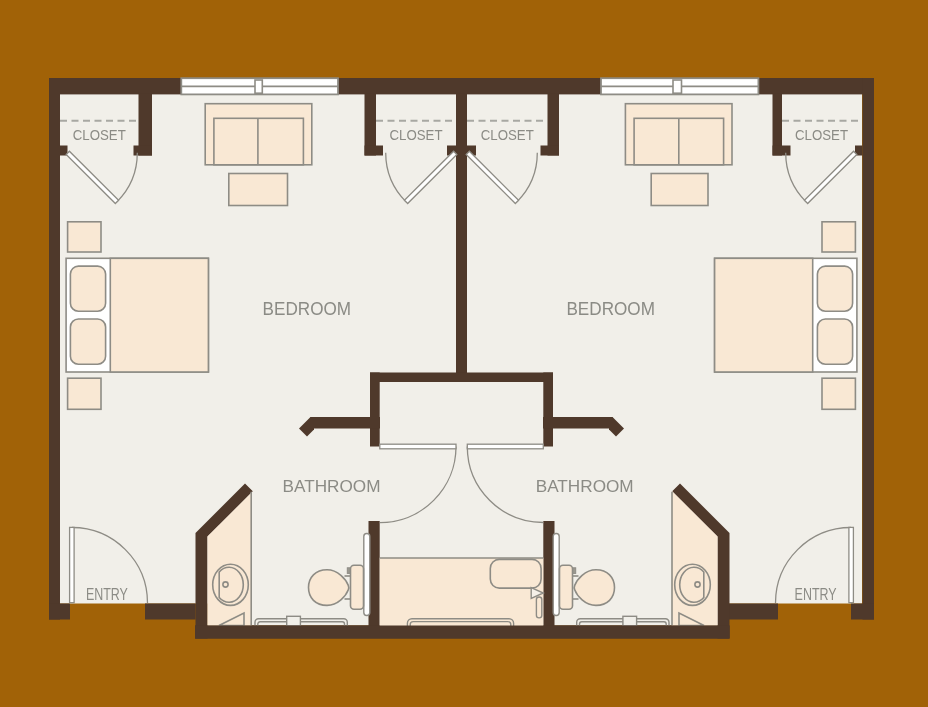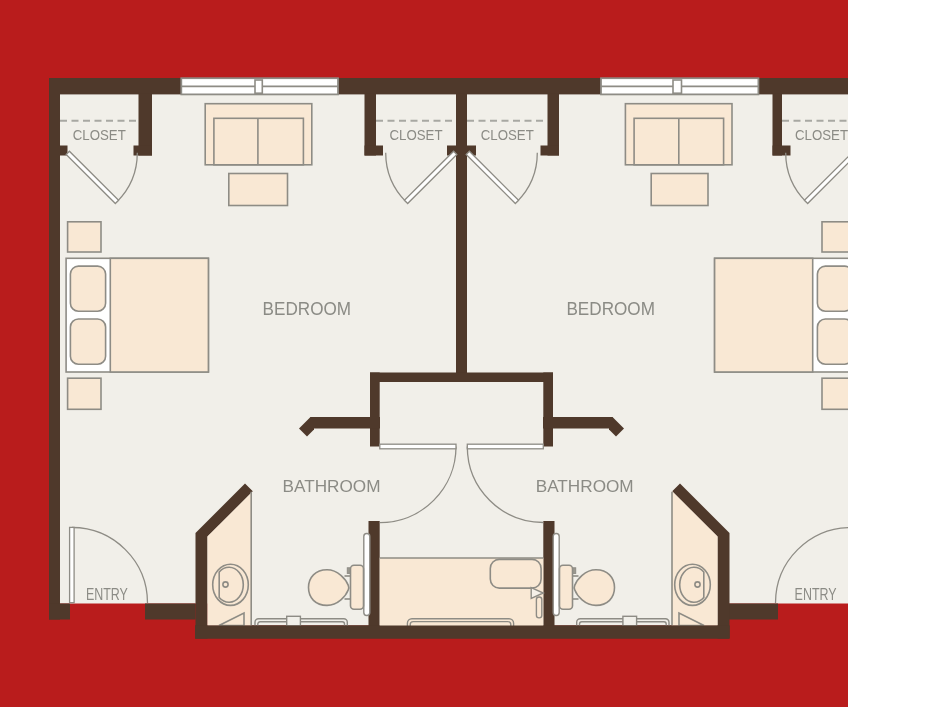--- a/index.html
+++ b/index.html
@@ -1,17 +1,17 @@
 <!DOCTYPE html>
 <html><head>
 <meta charset="utf-8">
 <title>Floorplan</title>
 <style>
   html,body{margin:0;padding:0;background:#ffffff;}
-  .page{width:848px;height:707px;position:relative;background:#b91c1c;overflow:hidden;}
+  .page{width:928px;height:707px;position:relative;background:#a16207;overflow:hidden;}
   svg{position:absolute;left:0;top:0;}
   text{font-family:"Liberation Sans",sans-serif;fill:#8b8b85;}
 </style>
 </head>
 <body>
 <div class="page">
 <svg width="928" height="707" viewBox="0 0 928 707">
 
 <g>
 <rect x="60" y="93.5" width="802" height="510" fill="#f1efe9"></rect>

